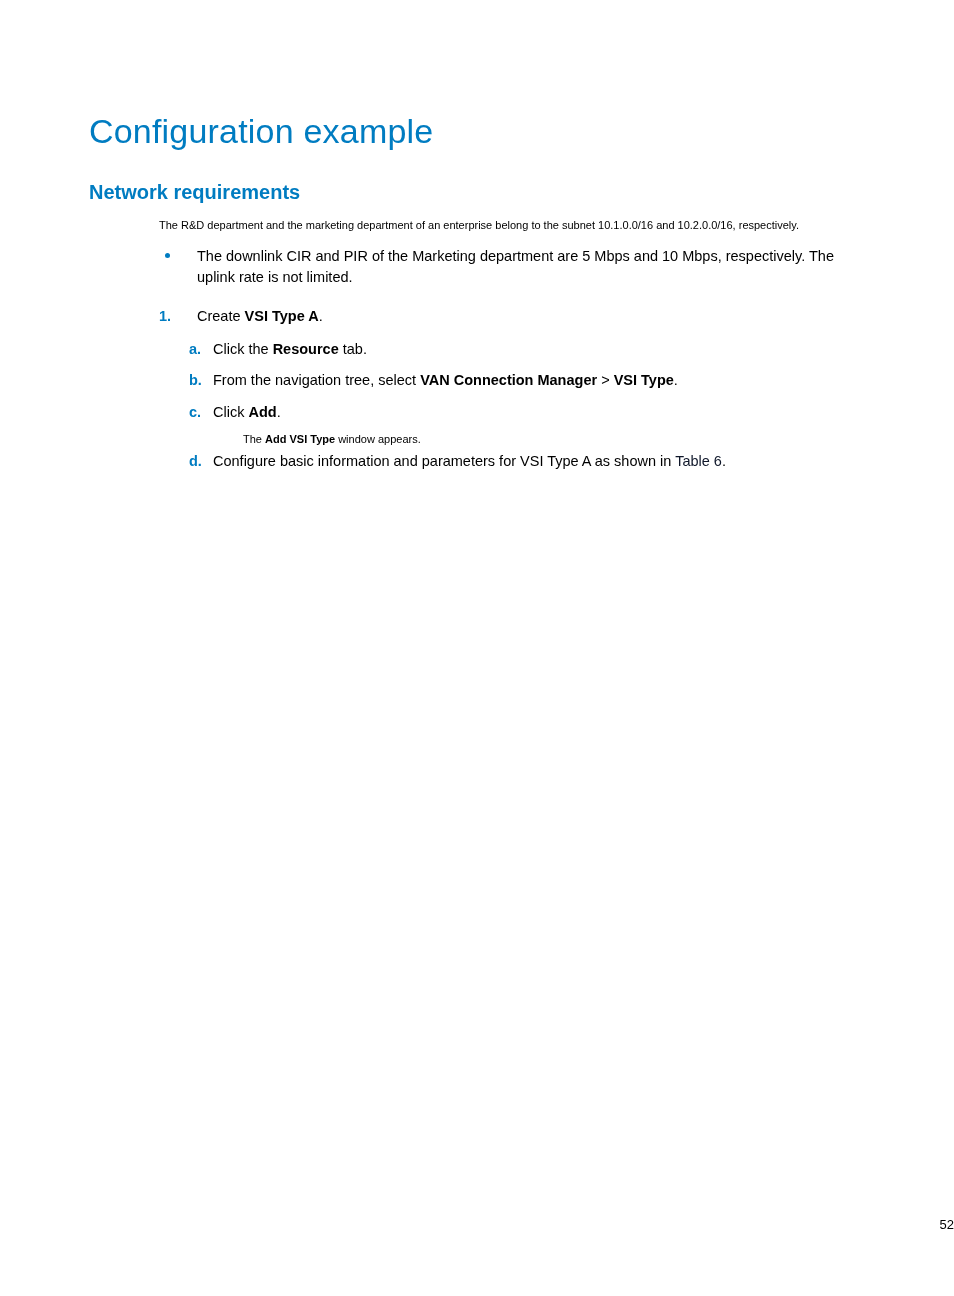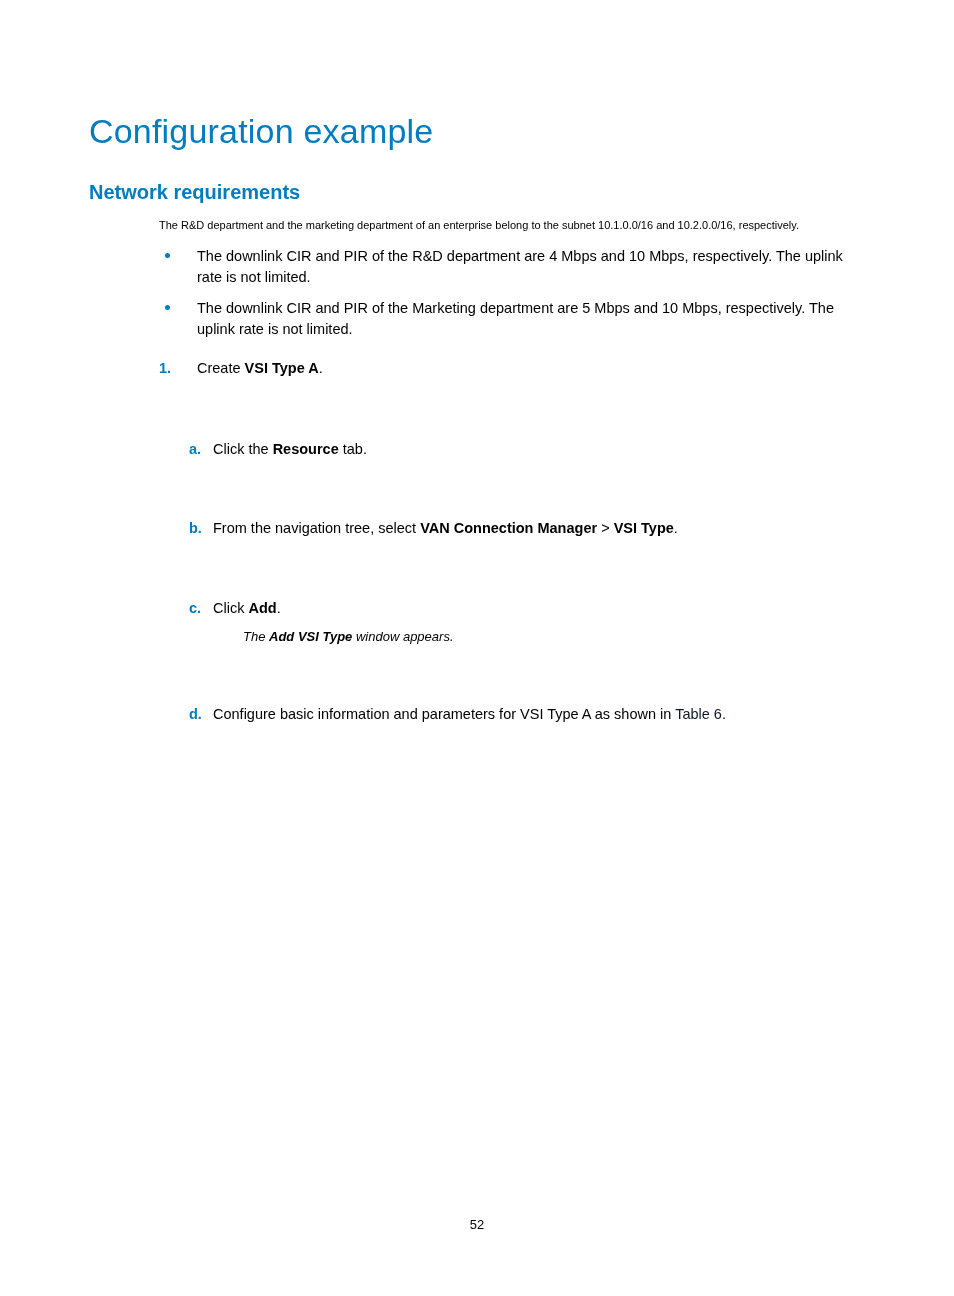--- a/index.html
+++ b/index.html
@@ -84,53 +84,50 @@
       margin: 0 0 6px 0;
       font-size: 14.5px;
       line-height: 1.75;
     }
     .substep .lbl {
       color: #007cc1;
       font-weight: bold;
       width: 24px;
       flex: 0 0 auto;
     }
-    .substep .txt { flex: 1 1 auto; margin-top: 48px; }
+    .substep .txt { flex: 1 1 auto; }
     .note-line {
       margin-left: 54px;
-      font-size: 13px;
+      font-size: 11px;
       line-height: 1.6;
-      margin-bottom: 6px;
-      font-style: italic;
     }
     .b { font-weight: bold; }
     .link { color: #0f172a; }
     .pagenum {
       position: absolute;
       bottom: 64px;
       left: 0;
       width: 100%;
-      text-align: center;
+      text-align: right;
       font-size: 13px;
       color: #000;
     }
   </style>
 </head>
 <body>
 
 <div class="page">
 
   <h1 class="h1">Configuration example</h1>
 
   <h2 class="h2">Network requirements</h2>
 
   <div class="body-block">
     <p class="para">The R&amp;D department and the marketing department of an enterprise belong to the subnet 10.1.0.0/16 and 10.2.0.0/16, respectively.</p>
     <ul class="bullets">
-      <li>The downlink CIR and PIR of the R&amp;D department are 4 Mbps and 10 Mbps, respectively. The uplink rate is not limited.</li>
       <li>The downlink CIR and PIR of the Marketing department are 5 Mbps and 10 Mbps, respectively. The uplink rate is not limited.</li>
     </ul>
   </div>
 
 
   <div class="proc">
 
     <div class="step">
       <span class="num">1.</span>
       <span class="txt">

